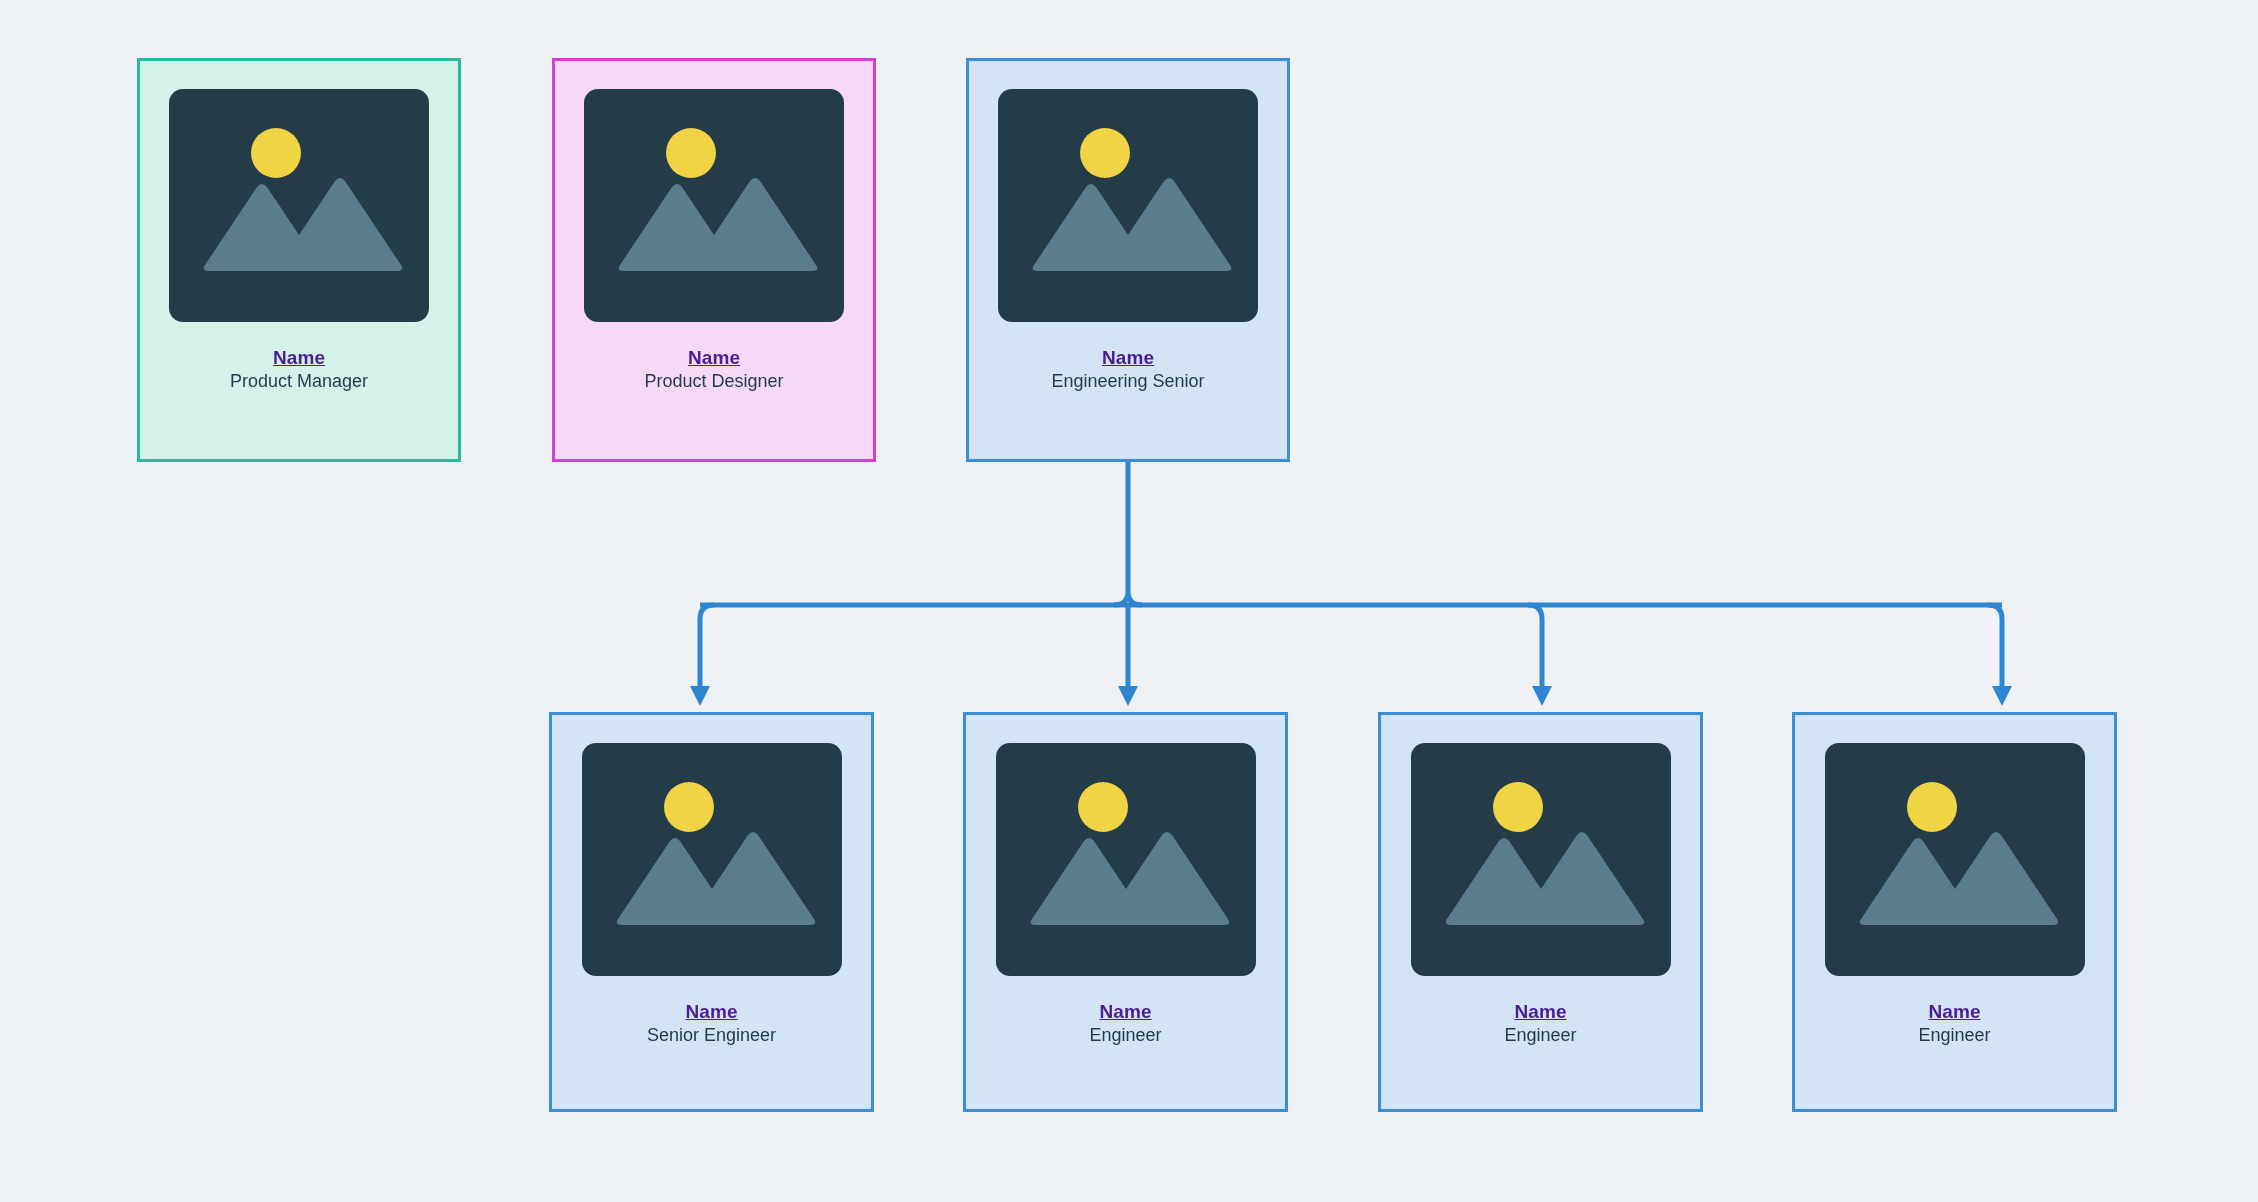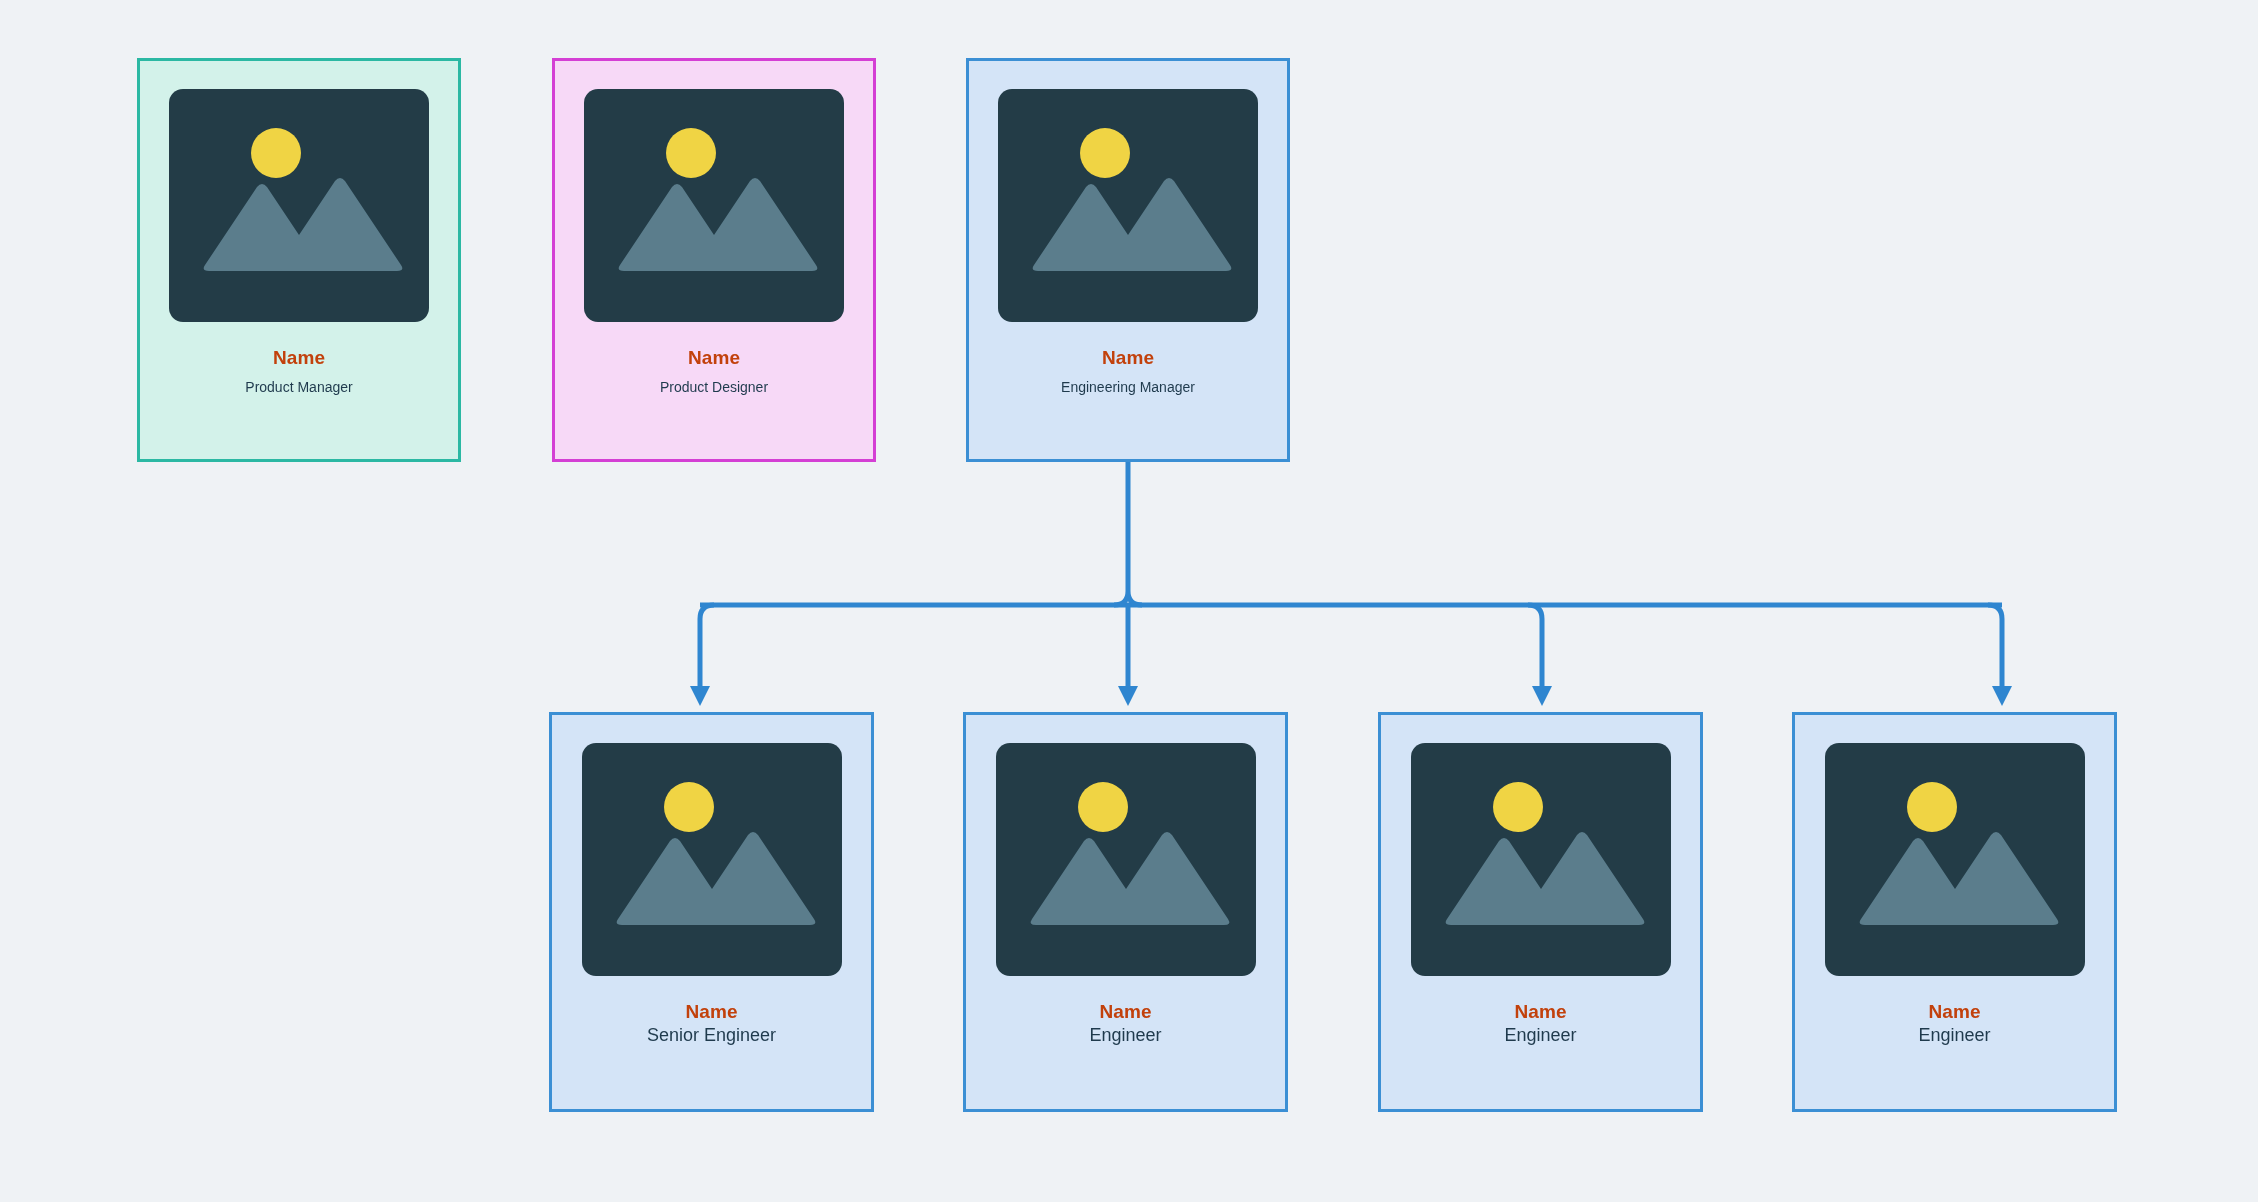--- a/index.html
+++ b/index.html
@@ -46,42 +46,42 @@
     position: relative;
     overflow: hidden;
   }
   .photo-svg {
     display: block;
     width: 100%;
     height: 100%;
   }
   .card-name {
     font-weight: bold;
-    color: #c2410c;
+    color: #4c1d95;
     letter-spacing: 0.1px;
     line-height: 1.25;
+    text-decoration: underline;
   }
   .card-role {
     color: #1f3a4d;
     line-height: 1.3;
   }
 
   
   .row-top .card-photo {
     width: 260px;
     height: 233px;
     margin-top: 28px;
   }
   .row-top .card-name {
     font-size: 19px;
     margin-top: 24px;
   }
   .row-top .card-role {
-    font-size: 14px;
-    margin-top: 8px;
+    font-size: 18px;
   }
 
   
   .row-bottom .card-photo {
     width: 260px;
     height: 233px;
     margin-top: 28px;
   }
   .row-bottom .card-name {
     font-size: 19px;
@@ -140,21 +140,21 @@
   </div>
 
   <div class="card row-top" style="left: 966px; top: 58px; width: 324px; height: 404px; border: 3px solid rgb(59, 143, 212); background: rgb(212, 228, 247);">
     <div class="card-photo">
       <svg class="photo-svg" viewBox="0 0 260 233" preserveAspectRatio="none">
         <circle cx="107" cy="64" r="25" fill="#f0d444"></circle>
         <path d="M 36 176 L 88 98 Q 93 92 98 98 L 130 146 L 166 92 Q 171 86 176 92 L 232 176 Q 236 182 228 182 L 40 182 Q 32 182 36 176 Z" fill="#5b7d8c"></path>
       </svg>
     </div>
     <div class="card-name">Name</div>
-    <div class="card-role">Engineering Manager</div>
+    <div class="card-role">Engineering Senior</div>
   </div>
 
   <div class="card row-bottom" style="left: 549px; top: 712px; width: 325px; height: 400px; border: 3px solid rgb(59, 143, 212); background: rgb(212, 228, 247);">
     <div class="card-photo">
       <svg class="photo-svg" viewBox="0 0 260 233" preserveAspectRatio="none">
         <circle cx="107" cy="64" r="25" fill="#f0d444"></circle>
         <path d="M 36 176 L 88 98 Q 93 92 98 98 L 130 146 L 166 92 Q 171 86 176 92 L 232 176 Q 236 182 228 182 L 40 182 Q 32 182 36 176 Z" fill="#5b7d8c"></path>
       </svg>
     </div>
     <div class="card-name">Name</div>

